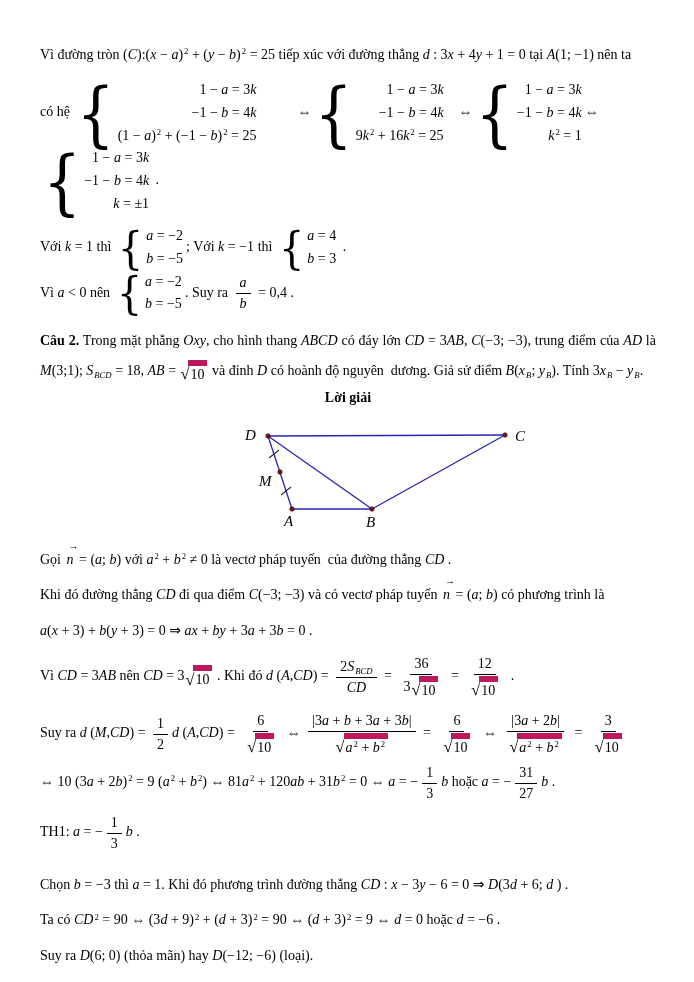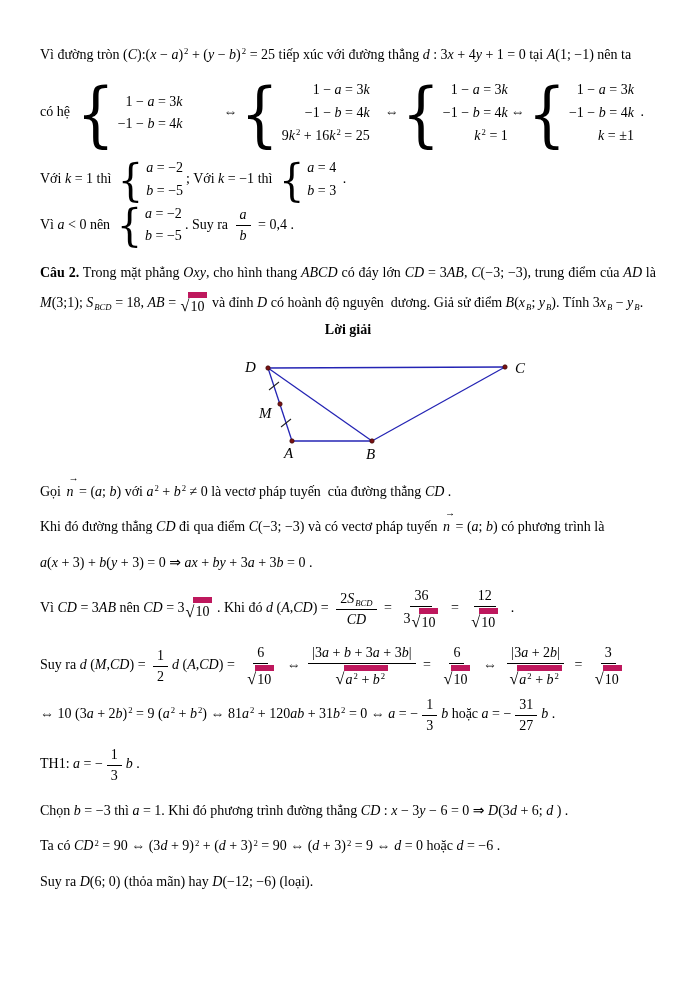--- a/index.html
+++ b/index.html
@@ -34,32 +34,33 @@
   .sp{display:inline-block;}
   .sys{margin:4px 0 10px 0;}
   .wrap{text-align:justify;line-height:2.12;margin-bottom:2px;}
   .heading{font-weight:bold;text-align:center;margin:0 0 4px 0;line-height:1.6;}
   .figure{margin:0 0 10px 0;height:125px;}
   [data-name="paragraph-answer"]{margin-bottom:15px;}
   [data-name="paragraph-case-k-values"]{margin-bottom:0;}
   [data-name="paragraph-conclusion-ab"]{margin-bottom:10px;}
   [data-name="paragraph-distance-m-cd"]{margin-bottom:8px;}
   [data-name="paragraph-quadratic"]{margin-bottom:12px;}
-  [data-name="paragraph-case-th1"]{margin-bottom:16px;}
+  [data-name="paragraph-case-th1"]{margin-bottom:22px;}
 </style>
 </head>
 <body>
 
 <div class="doc" data-name="document-page">
   <div class="para oneline" data-name="paragraph-tangency-intro"><span class="t" data-name="text-run">Vì đường tròn </span><span class="m" data-name="math-run">(<i>C</i>):(<i>x</i> − <i>a</i>)</span><span class="sup" data-name="superscript">2</span><span class="m" data-name="math-run"> + (<i>y</i> − <i>b</i>)</span><span class="sup" data-name="superscript">2</span><span class="m" data-name="math-run"> = 25</span><span class="t" data-name="text-run"> tiếp xúc với đường thẳng </span><span class="m" data-name="math-run"><i>d</i> : 3<i>x</i> + 4<i>y</i> + 1 = 0</span><span class="t" data-name="text-run"> tại </span><span class="m" data-name="math-run"><i>A</i>(1; −1)</span><span class="t" data-name="text-run"> nên ta</span></div>
   <div class="para sys" data-name="paragraph-equation-systems"><span class="t" data-name="text-run">có hệ </span><span class="cases" data-name="equation-system">
         <span class="brace r3" data-name="left-brace">{</span>
         <span class="ccol">
           <div class="crow" data-name="system-row"><span class="m" data-name="math-run">1 − <i>a</i> = 3<i>k</i></span></div>
           <div class="crow" data-name="system-row"><span class="m" data-name="math-run">−1 − <i>b</i> = 4<i>k</i></span></div>
+          <div class="crow" data-name="system-row"><span class="m" data-name="math-run">(1 − <i>a</i>)</span><span class="sup" data-name="superscript">2</span><span class="m" data-name="math-run"> + (−1 − <i>b</i>)</span><span class="sup" data-name="superscript">2</span><span class="m" data-name="math-run"> = 25</span></div>
         </span>
       </span><span class="sp" data-name="spacer" style="width: 38px;"></span><span class="m" data-name="math-run">⇔</span><span class="cases" data-name="equation-system">
         <span class="brace r3" data-name="left-brace">{</span>
         <span class="ccol">
           <div class="crow" data-name="system-row"><span class="m" data-name="math-run">1 − <i>a</i> = 3<i>k</i></span></div>
           <div class="crow" data-name="system-row"><span class="m" data-name="math-run">−1 − <i>b</i> = 4<i>k</i></span></div>
           <div class="crow" data-name="system-row"><span class="m" data-name="math-run">9<i>k</i></span><span class="sup" data-name="superscript">2</span><span class="m" data-name="math-run"> + 16<i>k</i></span><span class="sup" data-name="superscript">2</span><span class="m" data-name="math-run"> = 25</span></div>
         </span>
       </span><span class="sp" data-name="spacer" style="width: 12px;"></span><span class="m" data-name="math-run">⇔</span><span class="cases" data-name="equation-system">
         <span class="brace r3" data-name="left-brace">{</span>

